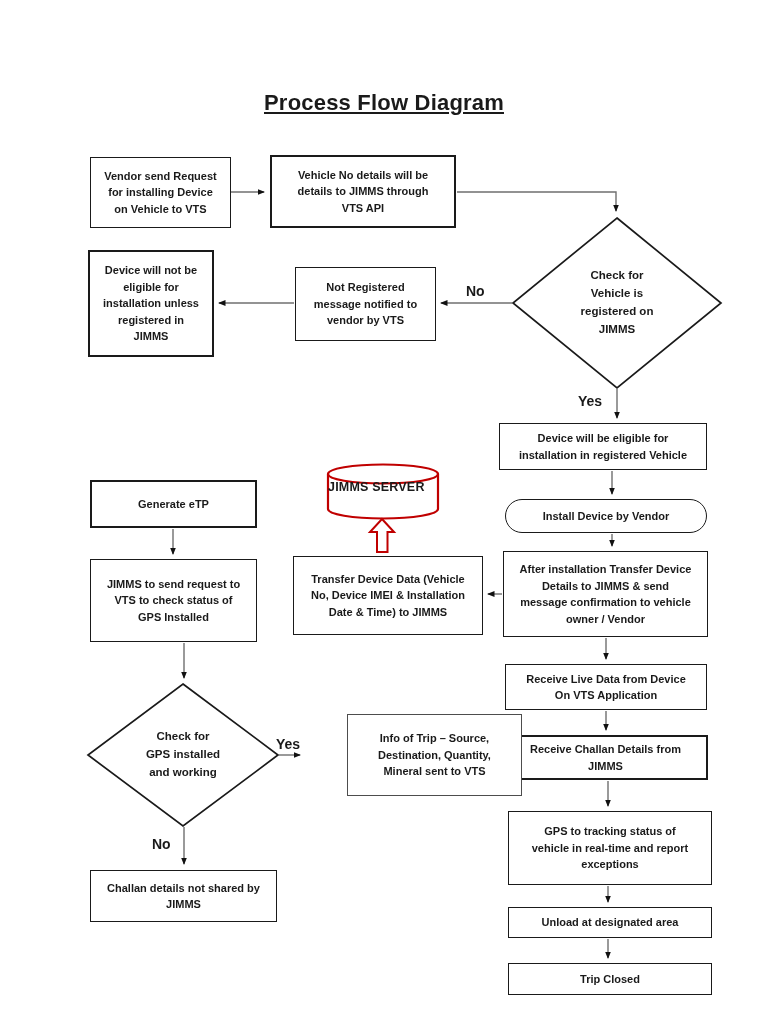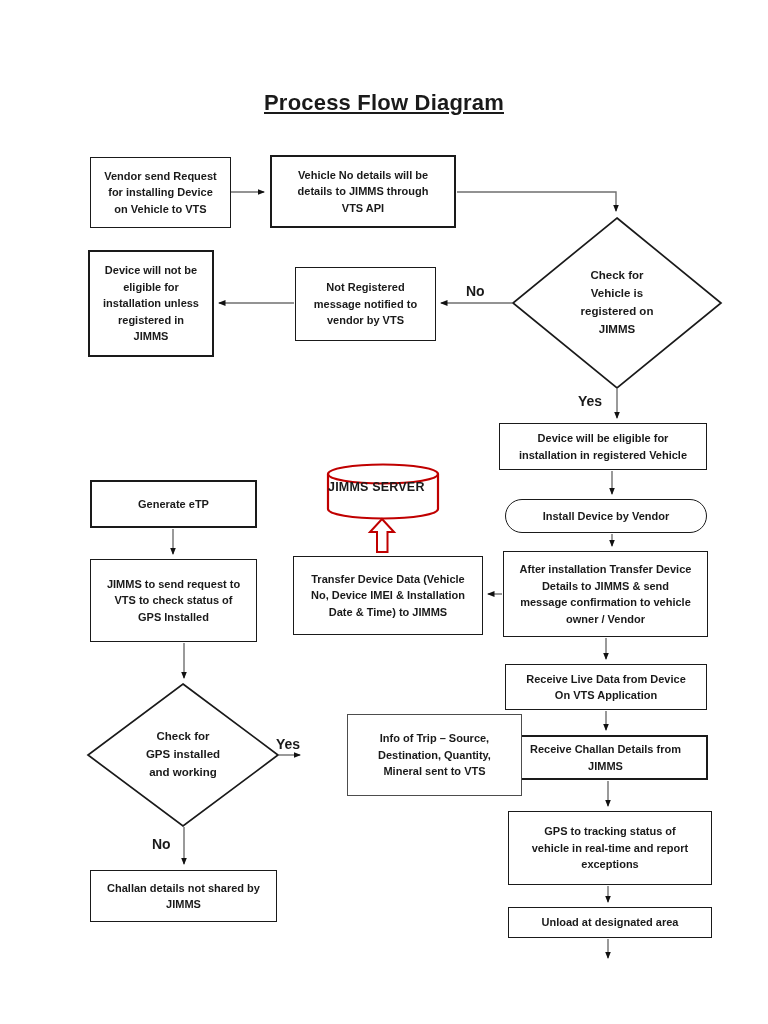--- a/index.html
+++ b/index.html
@@ -131,20 +131,21 @@
 On VTS Application</div>
   <div class="box b-transfer">Transfer Device Data (Vehicle
 No, Device IMEI &amp; Installation
 Date &amp; Time) to JIMMS</div>
   <div class="box thick b-challan">Receive Challan Details from
 JIMMS</div>
   <div class="box b-gpstrack">GPS to tracking status of
 vehicle in real-time and report
 exceptions</div>
   <div class="box b-unload">Unload at designated area</div>
+  <div class="box b-tripclosed">Trip Closed</div>
   <div class="box thick b-etp">Generate eTP</div>
   <div class="box b-sendreq">JIMMS to send request to
 VTS to check status of
 GPS Installed</div>
   <div class="box gray-border b-infotrip">Info of Trip – Source,
 Destination, Quantity,
 Mineral sent to VTS</div>
   <div class="box b-nochallan">Challan details not shared by
 JIMMS</div>
 

